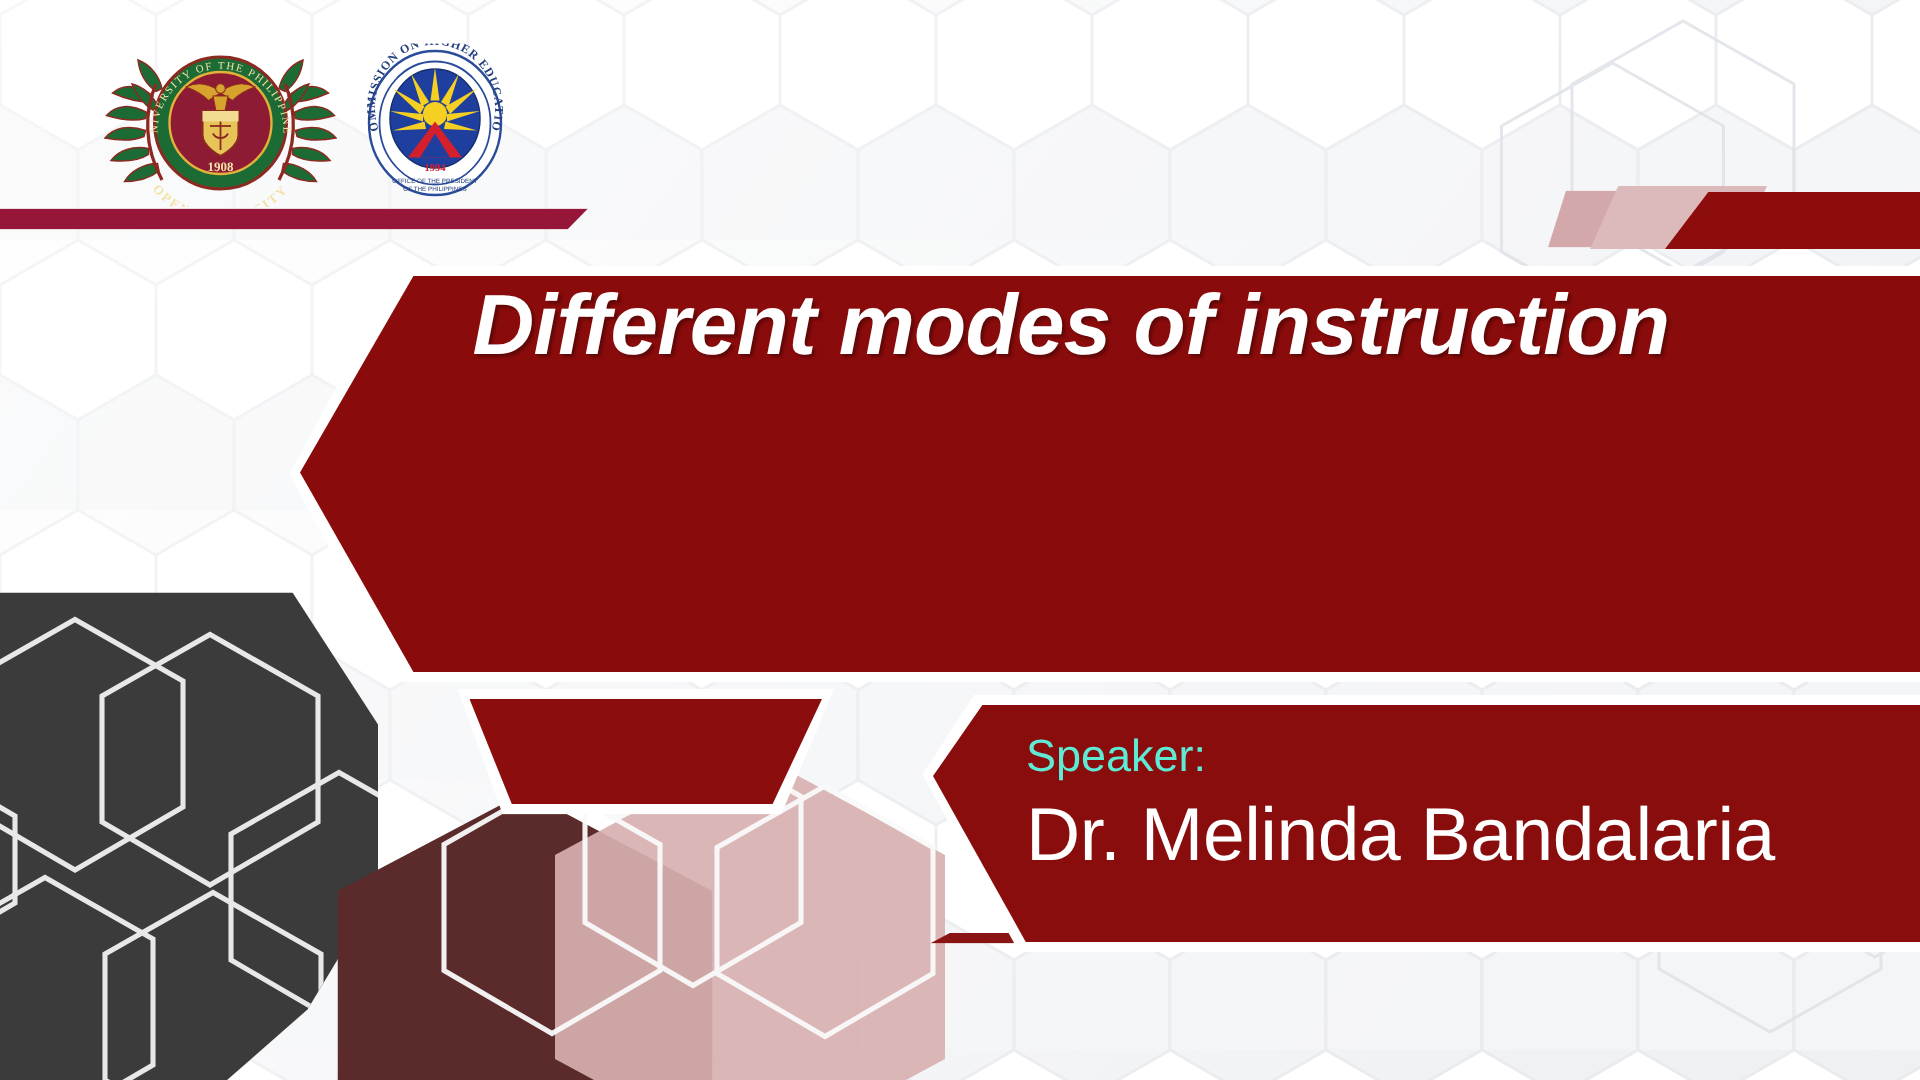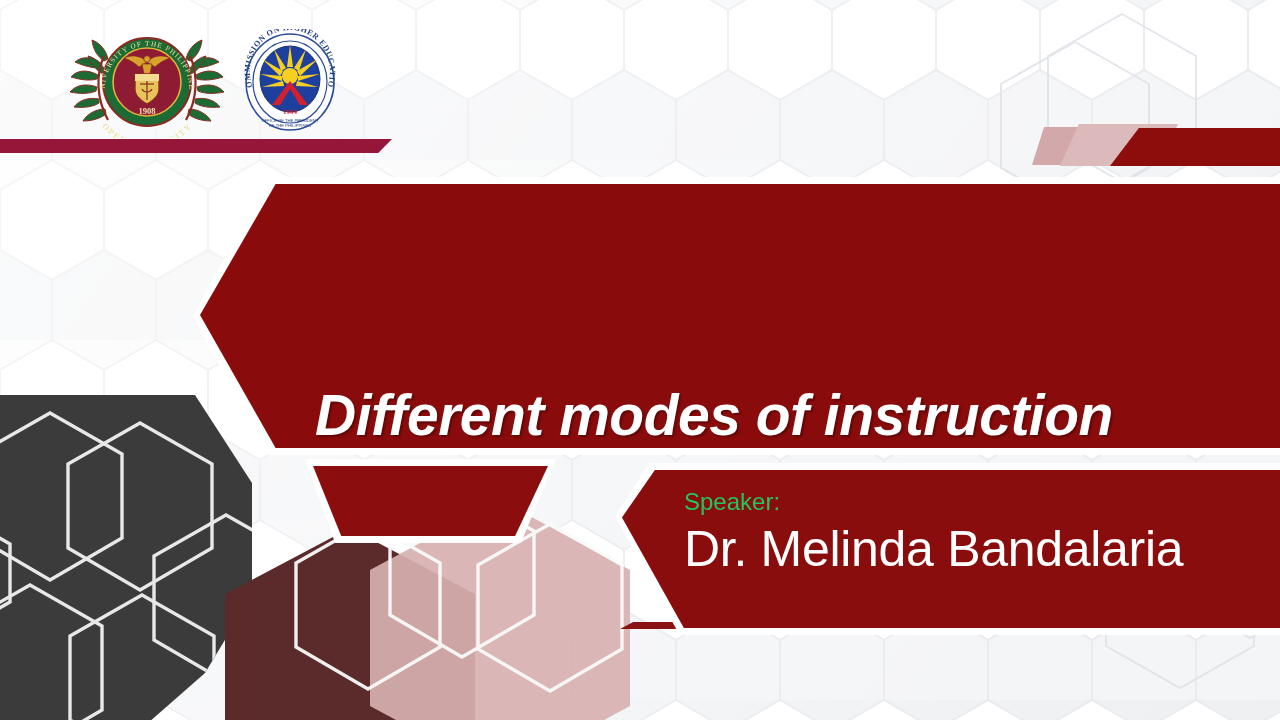--- a/index.html
+++ b/index.html
@@ -86,21 +86,21 @@
     z-index:3;
   }
   .hex-outline-wrap{ z-index:4; }
 
   
   .title-banner{
     left:200px; top:184px; width:1080px; height:264px;
     background:#8a0b0b;
     clip-path:polygon(7.0% 0, 100% 0, 100% 100%, 7.0% 100%, 0 49.6%);
     z-index:6;
-    display:flex; align-items:flex-end;
+    display:flex; align-items:flex-start;
   }
   .title-banner-outline{
     left:193px; top:177px; width:1087px; height:278px;
     background:#ffffff;
     clip-path:polygon(6.9% 0, 100% 0, 100% 100%, 6.9% 100%, 0 50%);
     z-index:5;
   }
   .title-text{
     font-size:57px;
     font-weight:bold;
@@ -134,21 +134,21 @@
     z-index:5;
   }
   .speaker-panel{
     left:622px; top:470px; width:658px; height:158px;
     background:#8a0d0d;
     clip-path:polygon(5.0% 0, 100% 0, 100% 100%, 9.4% 100%, 0 30%);
     z-index:6;
     padding:18px 0 0 62px;
   }
   .speaker-label{
-    font-size:24px; color:#22c55e; font-weight:400;
+    font-size:30px; color:#5eead4; font-weight:400;
     letter-spacing:0px; line-height:1.15;
   }
   .speaker-name{
     font-size:50px; color:#ffffff; font-weight:400;
     letter-spacing:-0.3px; line-height:1.18; margin-top:4px;
   }
 
   
   .logos{
     position:absolute; left:62px; top:26px; z-index:7;

